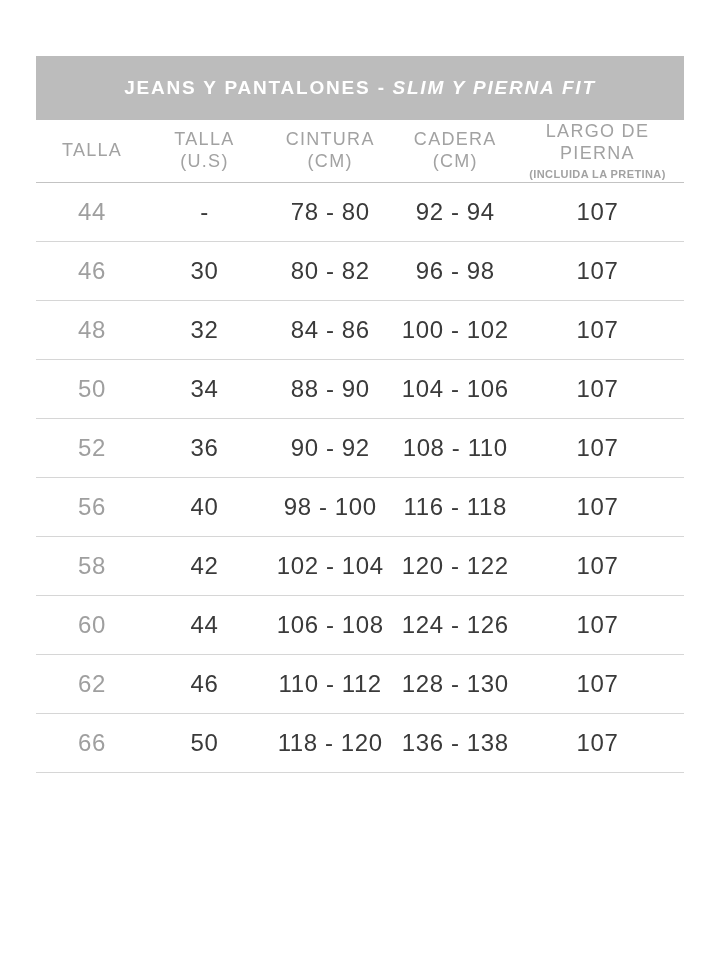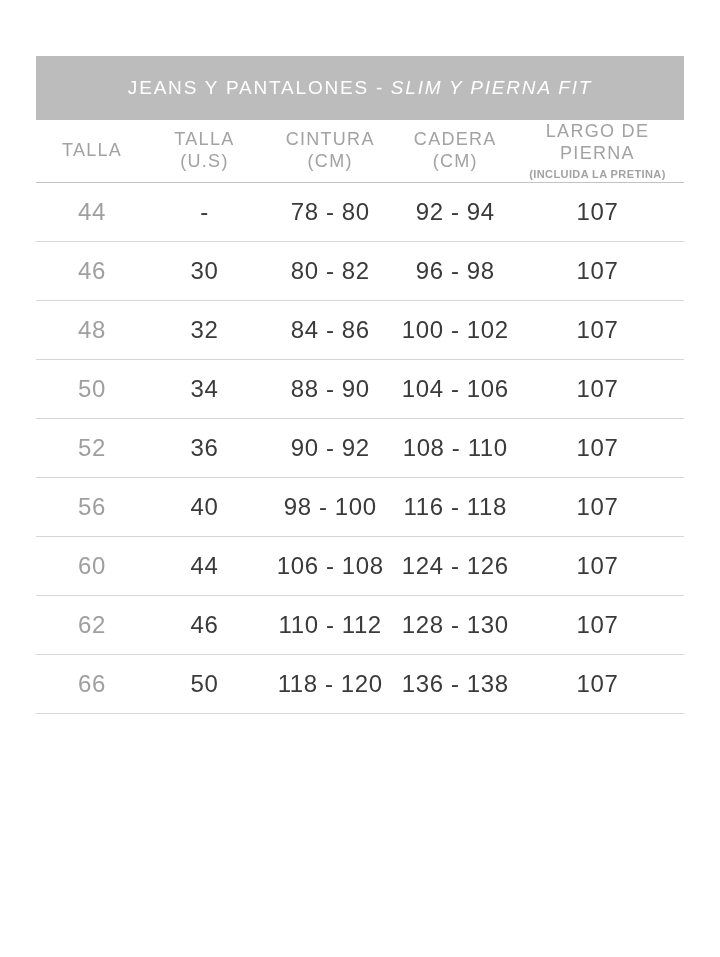--- a/index.html
+++ b/index.html
@@ -19,21 +19,21 @@
     width: 648px;
   }
   .title-bar {
     height: 64px;
     background: #bcbcbc;
     color: #ffffff;
     display: flex;
     align-items: center;
     justify-content: center;
     font-size: 19px;
-    font-weight: normal;
+    font-weight: bold;
     letter-spacing: 1.8px;
     white-space: nowrap;
   }
   .title-italic {
     font-style: italic;
     margin-left: 0.35em;
   }
   table.size-table {
     width: 100%;
     border-collapse: collapse;
@@ -165,20 +165,27 @@
           <td>107</td>
         </tr>
         <tr>
           <td class="c-talla">56</td>
           <td>40</td>
           <td>98 - 100</td>
           <td>116 - 118</td>
           <td>107</td>
         </tr>
         <tr>
+          <td class="c-talla">58</td>
+          <td>42</td>
+          <td>102 - 104</td>
+          <td>120 - 122</td>
+          <td>107</td>
+        </tr>
+        <tr>
           <td class="c-talla">60</td>
           <td>44</td>
           <td>106 - 108</td>
           <td>124 - 126</td>
           <td>107</td>
         </tr>
         <tr>
           <td class="c-talla">62</td>
           <td>46</td>
           <td>110 - 112</td>

